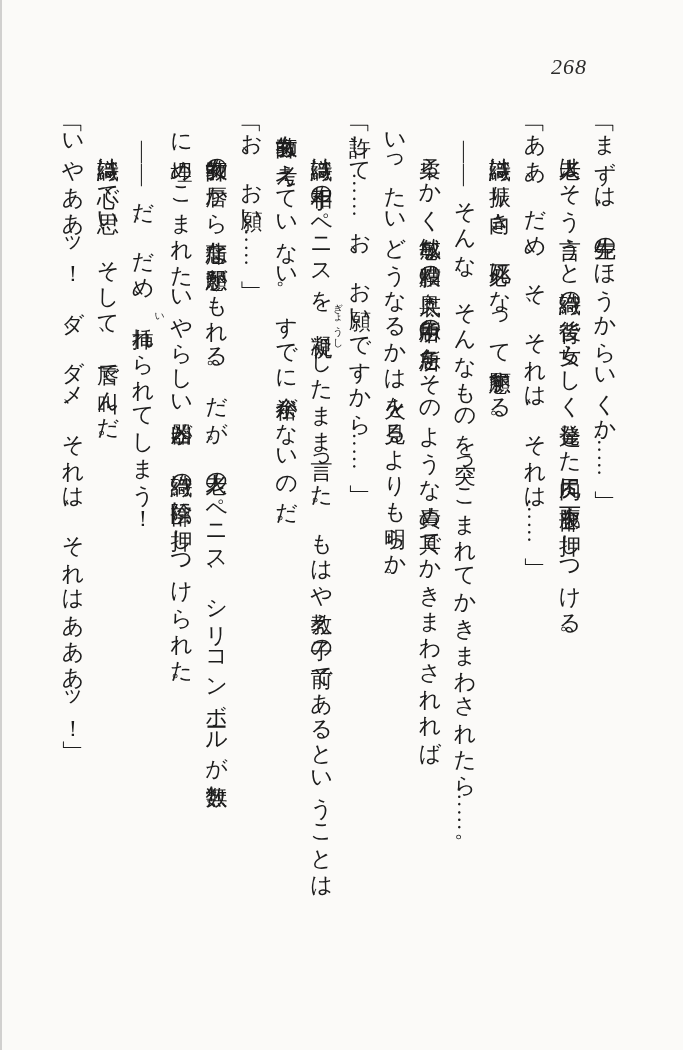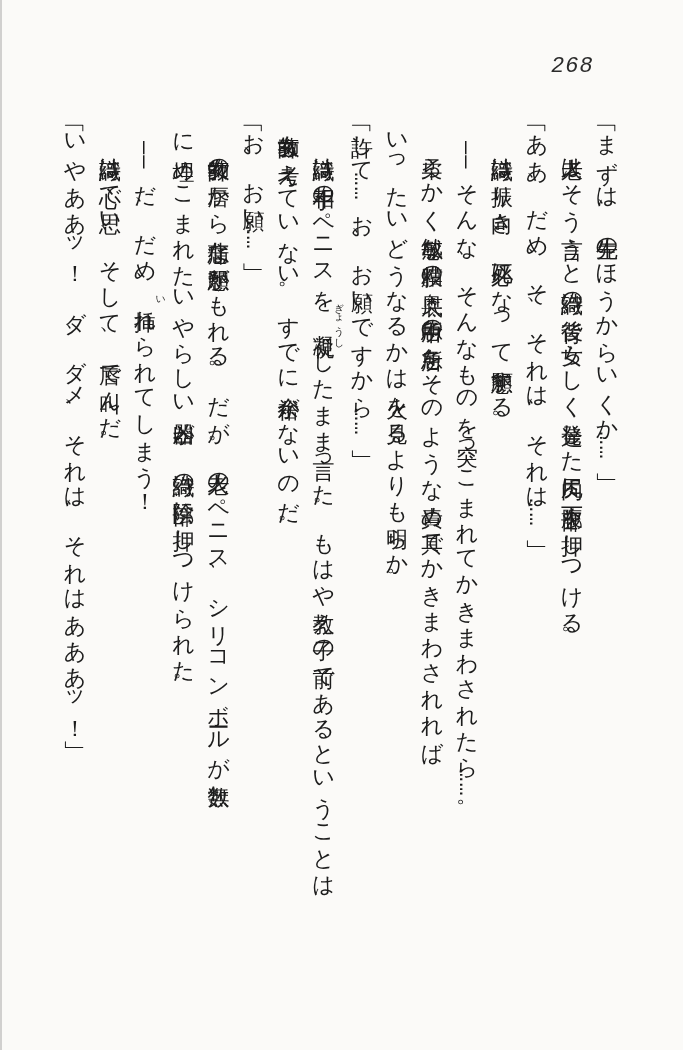--- a/index.html
+++ b/index.html
@@ -15,21 +15,20 @@
     height: 1050px;
     position: relative;
     overflow: hidden;
     background: var(--paper);
     font-family: "Liberation Serif", "DejaVu Serif", serif;
   }
   .page {
     position: absolute;
     inset: 0;
     background: var(--paper);
-    font-family: Liberation Mono, monospace;
   }
   
   .gutter-edge {
     position: absolute;
     left: 0;
     top: 0;
     width: 2px;
     height: 100%;
     background: rgba(100, 100, 100, 0.28);
   }

